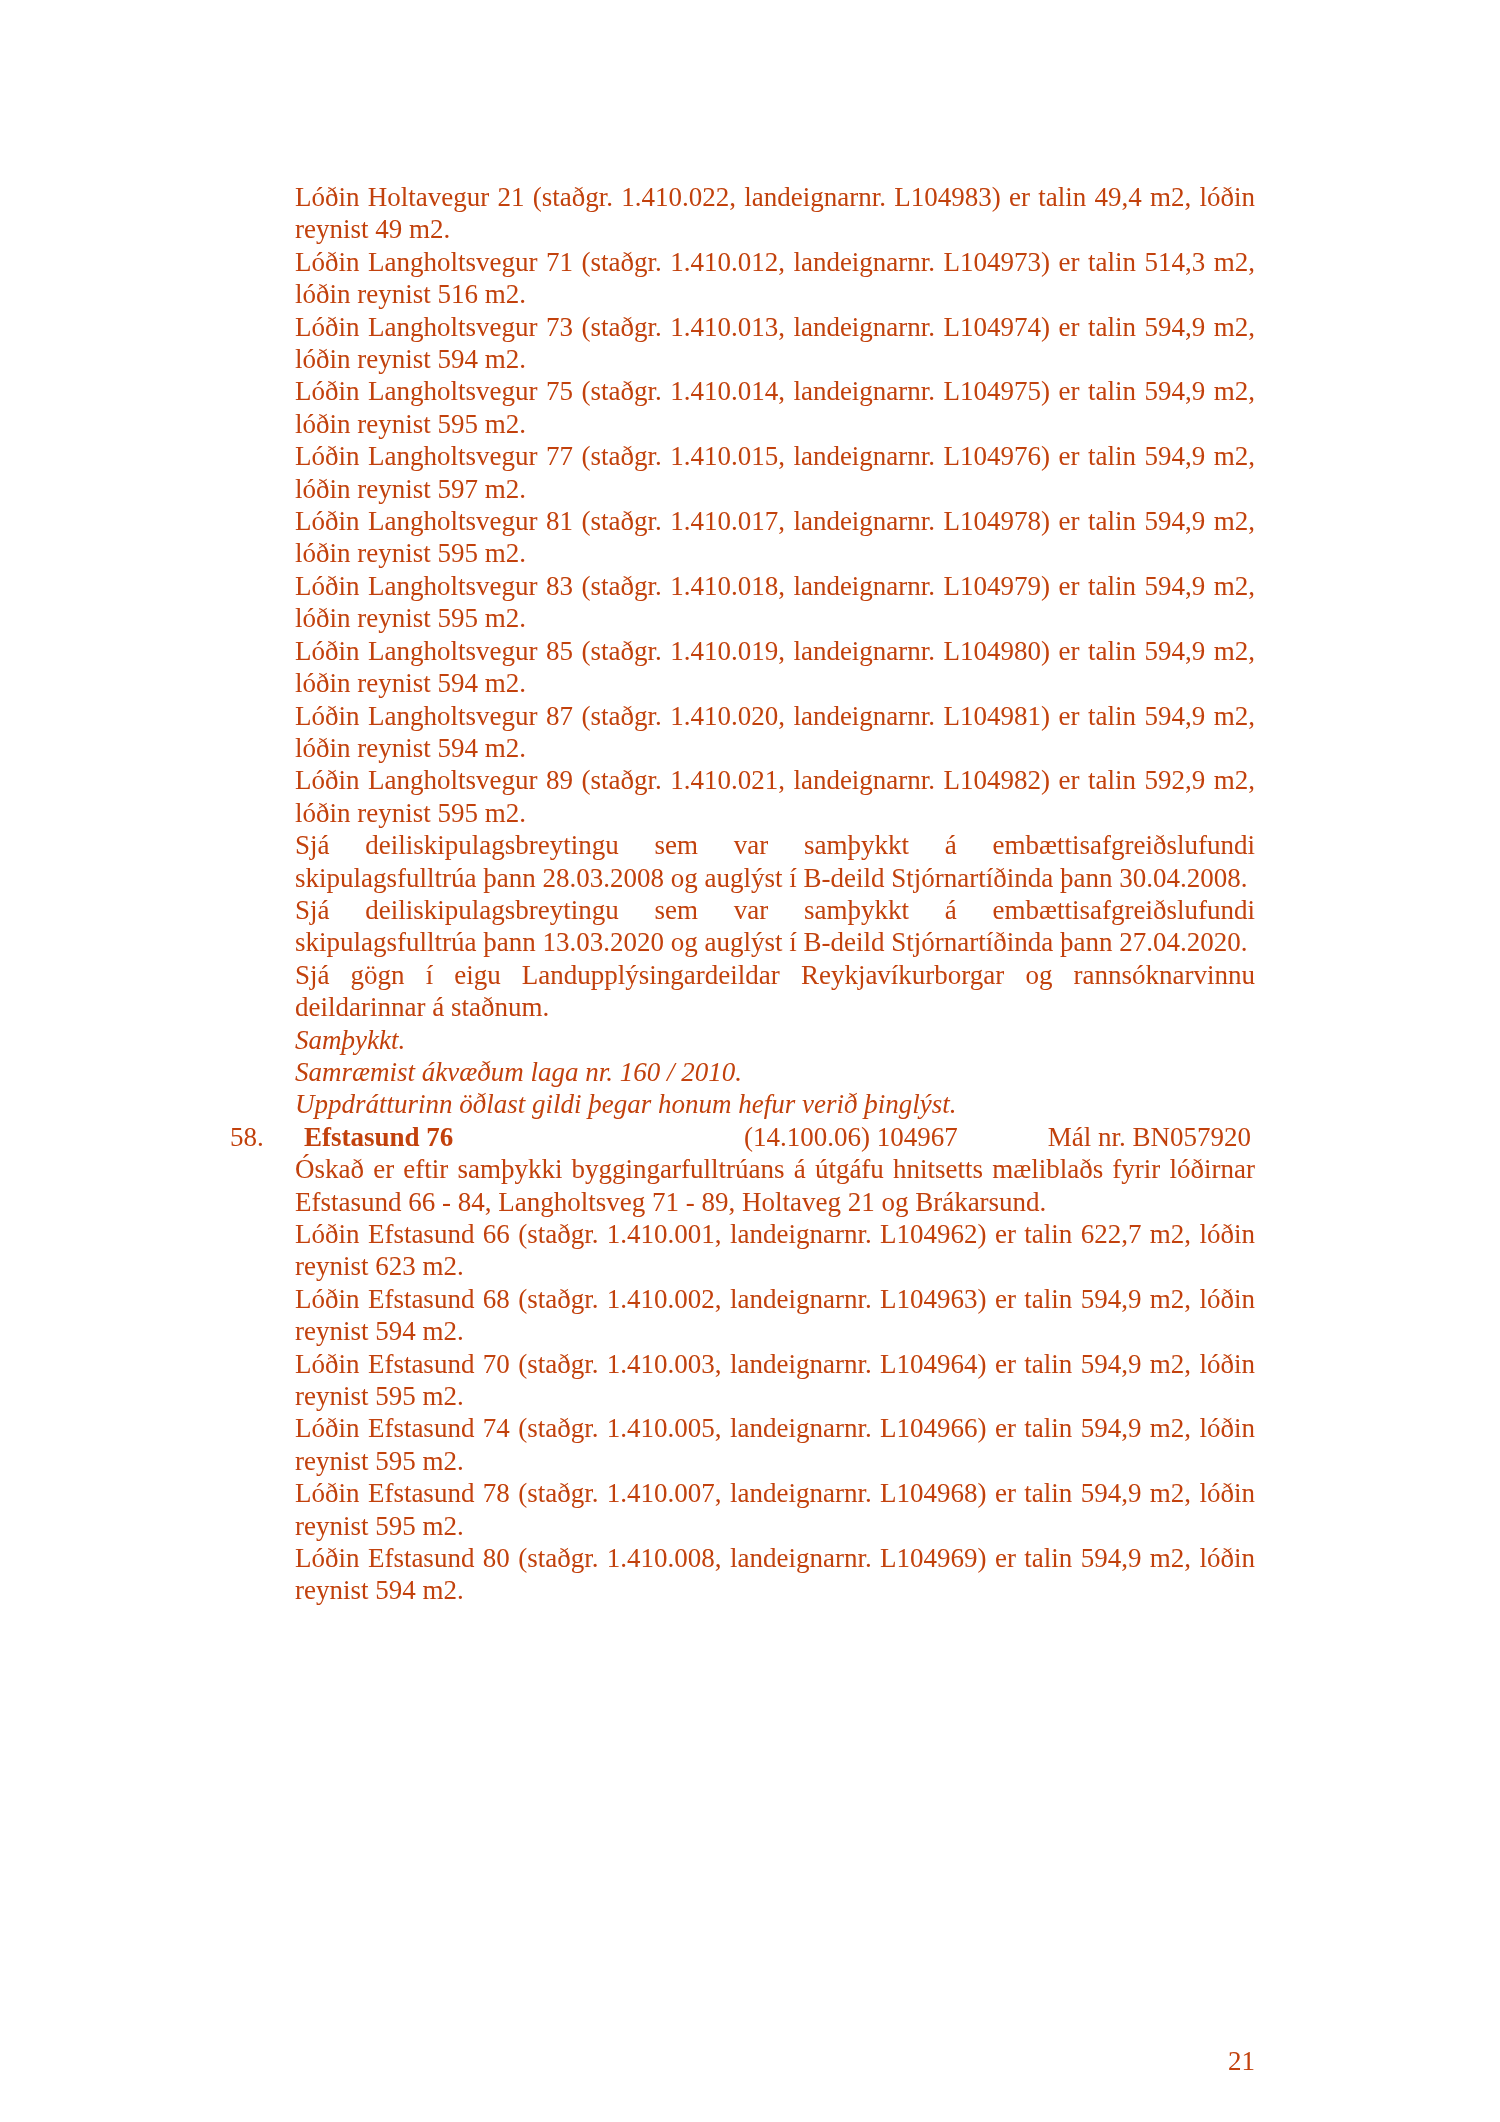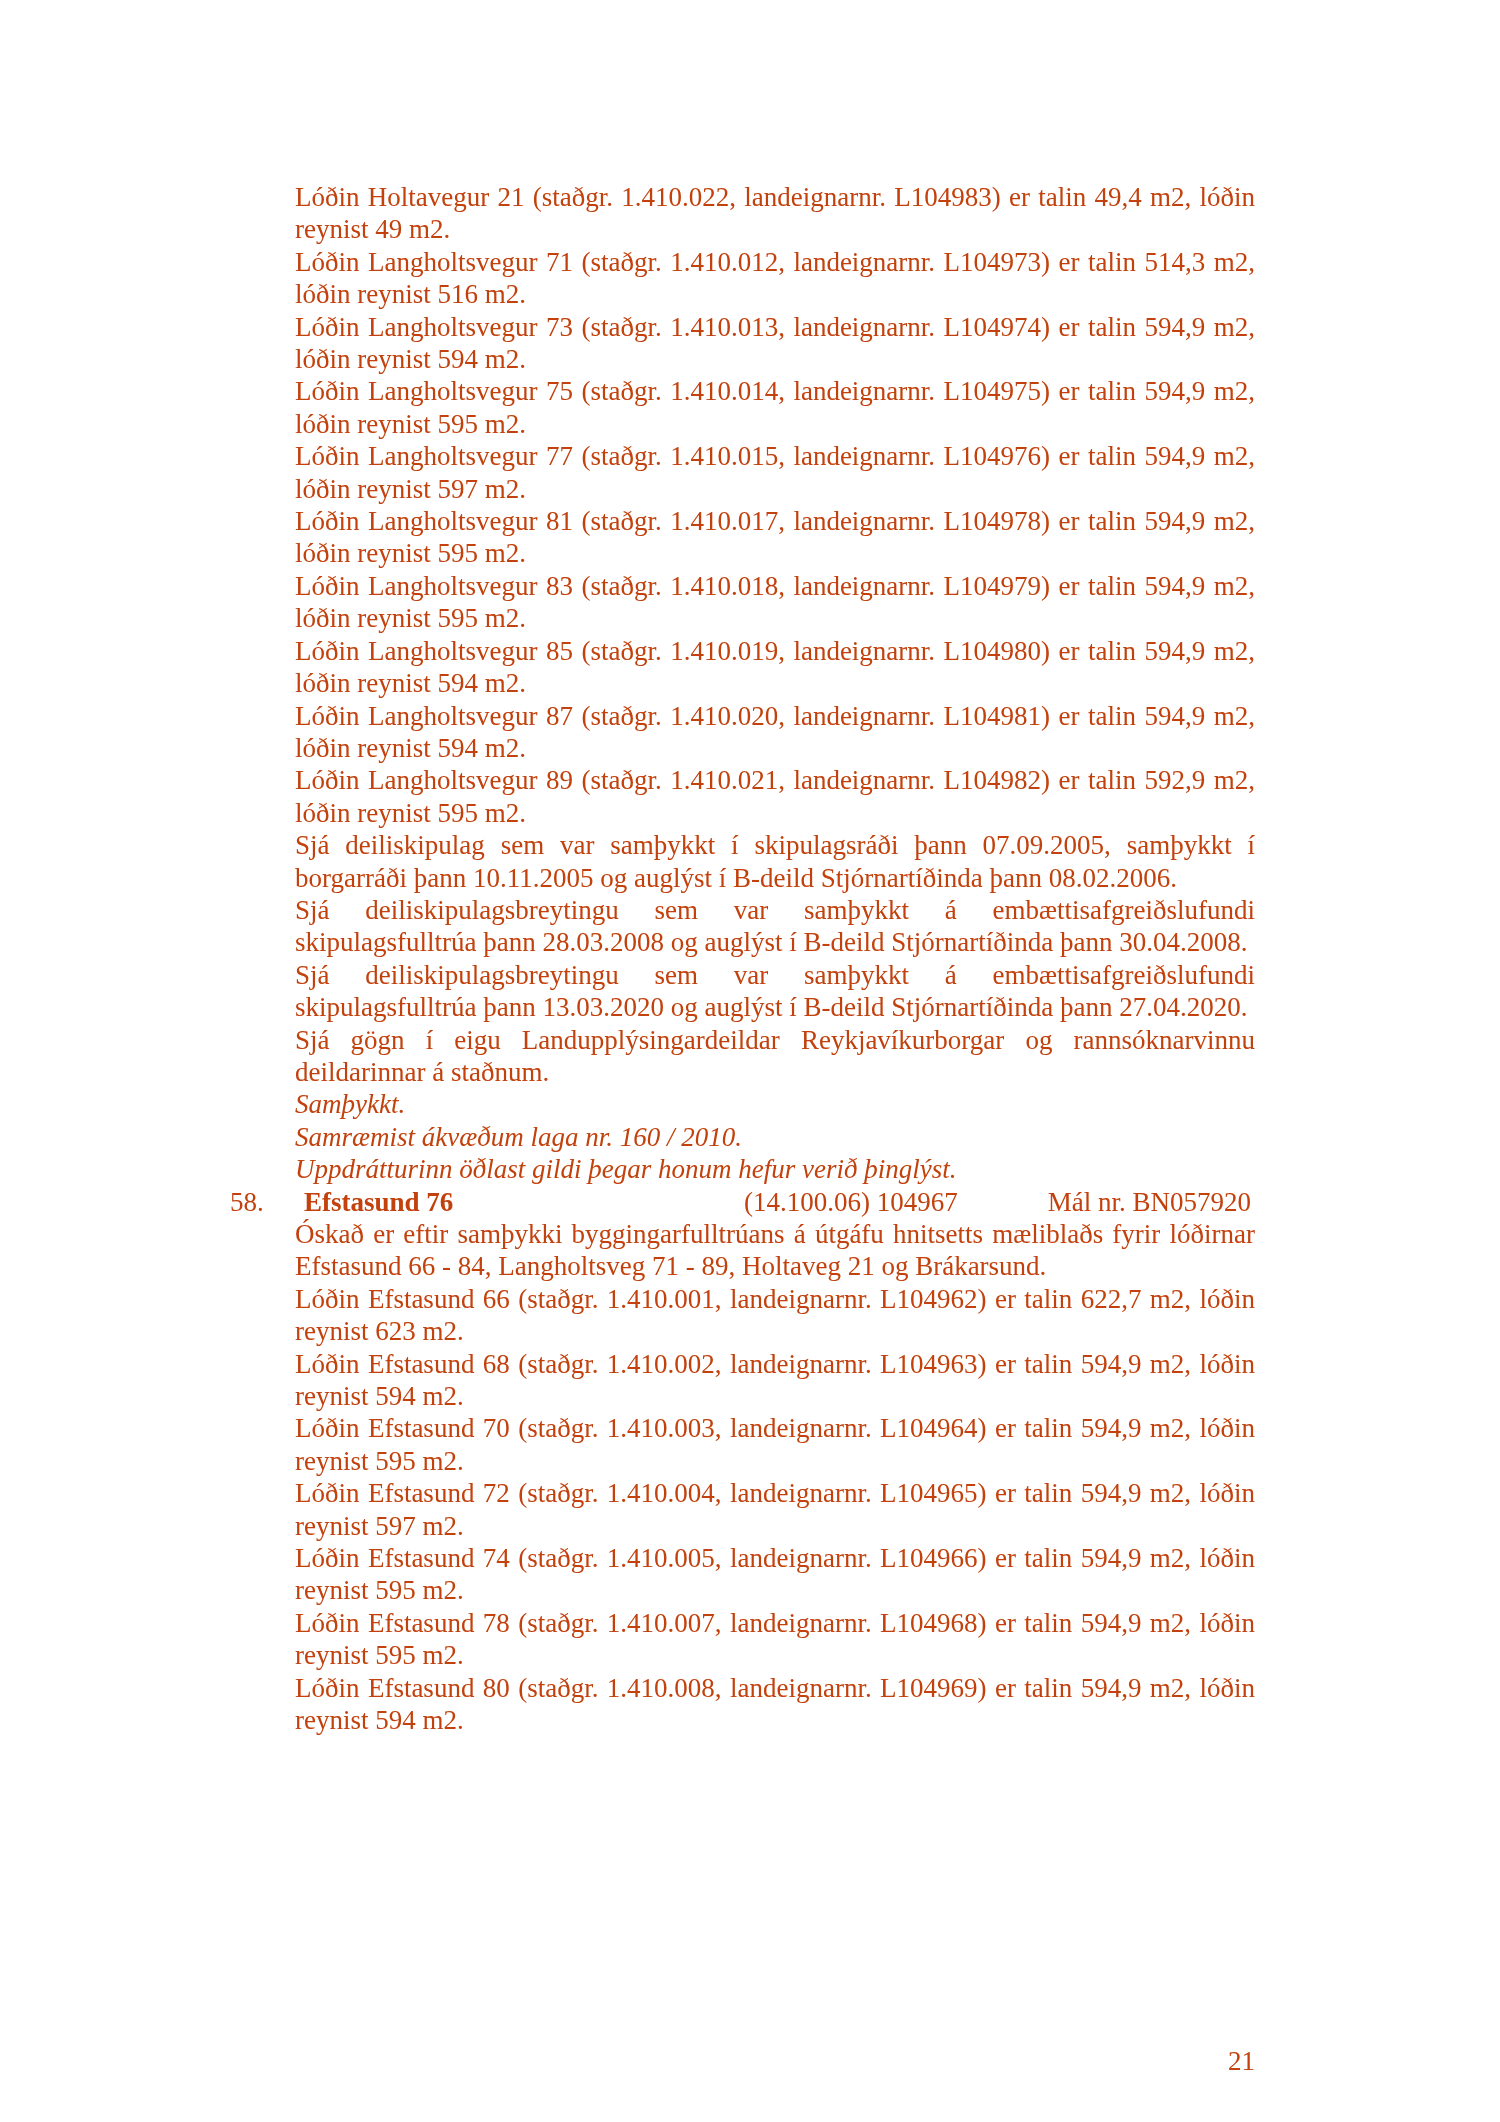--- a/index.html
+++ b/index.html
@@ -55,42 +55,40 @@
         <p class="para">Lóðin Holtavegur 21 (staðgr. 1.410.022, landeignarnr. L104983) er talin 49,4 m2, lóðin reynist 49 m2.</p>
         <p class="para">Lóðin Langholtsvegur 71 (staðgr. 1.410.012, landeignarnr. L104973) er talin 514,3 m2, lóðin reynist 516 m2.</p>
         <p class="para">Lóðin Langholtsvegur 73 (staðgr. 1.410.013, landeignarnr. L104974) er talin 594,9 m2, lóðin reynist 594 m2.</p>
         <p class="para">Lóðin Langholtsvegur 75 (staðgr. 1.410.014, landeignarnr. L104975) er talin 594,9 m2, lóðin reynist 595 m2.</p>
         <p class="para">Lóðin Langholtsvegur 77 (staðgr. 1.410.015, landeignarnr. L104976) er talin 594,9 m2, lóðin reynist 597 m2.</p>
         <p class="para">Lóðin Langholtsvegur 81 (staðgr. 1.410.017, landeignarnr. L104978) er talin 594,9 m2, lóðin reynist 595 m2.</p>
         <p class="para">Lóðin Langholtsvegur 83 (staðgr. 1.410.018, landeignarnr. L104979) er talin 594,9 m2, lóðin reynist 595 m2.</p>
         <p class="para">Lóðin Langholtsvegur 85 (staðgr. 1.410.019, landeignarnr. L104980) er talin 594,9 m2, lóðin reynist 594 m2.</p>
         <p class="para">Lóðin Langholtsvegur 87 (staðgr. 1.410.020, landeignarnr. L104981) er talin 594,9 m2, lóðin reynist 594 m2.</p>
         <p class="para">Lóðin Langholtsvegur 89 (staðgr. 1.410.021, landeignarnr. L104982) er talin 592,9 m2, lóðin reynist 595 m2.</p>
-        <p class="para">Sjá deiliskipulag sem var samþykkt í skipulagsráði þann 07.09.2005, samþykkt í borgarráði þann 10.11.2005 og auglýst í B-deild Stjórnartíðinda þann 08.02.2006.</p>
         <p class="para">Sjá deiliskipulagsbreytingu sem var samþykkt á embættisafgreiðslufundi skipulagsfulltrúa þann 28.03.2008 og auglýst í B-deild Stjórnartíðinda þann 30.04.2008.</p>
         <p class="para">Sjá deiliskipulagsbreytingu sem var samþykkt á embættisafgreiðslufundi skipulagsfulltrúa þann 13.03.2020 og auglýst í B-deild Stjórnartíðinda þann 27.04.2020.</p>
         <p class="para">Sjá gögn í eigu Landupplýsingardeildar Reykjavíkurborgar og rannsóknarvinnu deildarinnar á staðnum.</p>
         <p class="para italic">Samþykkt.</p>
         <p class="para italic">Samræmist ákvæðum laga nr. 160 / 2010.</p>
         <p class="para italic">Uppdrátturinn öðlast gildi þegar honum hefur verið þinglýst.</p>
       </div>
 
     <div class="item-header">
       <span class="item-num">58.</span>
       <span class="item-title">Efstasund 76</span>
       <span class="item-ref">(14.100.06) 104967</span>
       <span class="item-case">Mál nr. BN057920</span>
     </div>
 
     <div id="item-paragraphs">
         <p class="para">Óskað er eftir samþykki byggingarfulltrúans á útgáfu hnitsetts mæliblaðs fyrir lóðirnar Efstasund 66 - 84, Langholtsveg 71 - 89, Holtaveg 21 og Brákarsund.</p>
         <p class="para">Lóðin Efstasund 66 (staðgr. 1.410.001, landeignarnr. L104962) er talin 622,7 m2, lóðin reynist 623 m2.</p>
         <p class="para">Lóðin Efstasund 68 (staðgr. 1.410.002, landeignarnr. L104963) er talin 594,9 m2, lóðin reynist 594 m2.</p>
         <p class="para">Lóðin Efstasund 70 (staðgr. 1.410.003, landeignarnr. L104964) er talin 594,9 m2, lóðin reynist 595 m2.</p>
-        <p class="para">Lóðin Efstasund 72 (staðgr. 1.410.004, landeignarnr. L104965) er talin 594,9 m2, lóðin reynist 597 m2.</p>
         <p class="para">Lóðin Efstasund 74 (staðgr. 1.410.005, landeignarnr. L104966) er talin 594,9 m2, lóðin reynist 595 m2.</p>
         <p class="para">Lóðin Efstasund 78 (staðgr. 1.410.007, landeignarnr. L104968) er talin 594,9 m2, lóðin reynist 595 m2.</p>
         <p class="para">Lóðin Efstasund 80 (staðgr. 1.410.008, landeignarnr. L104969) er talin 594,9 m2, lóðin reynist 594 m2.</p>
       </div>
 
   </div>
 
   <div class="page-number">21</div>
 </div>
 

